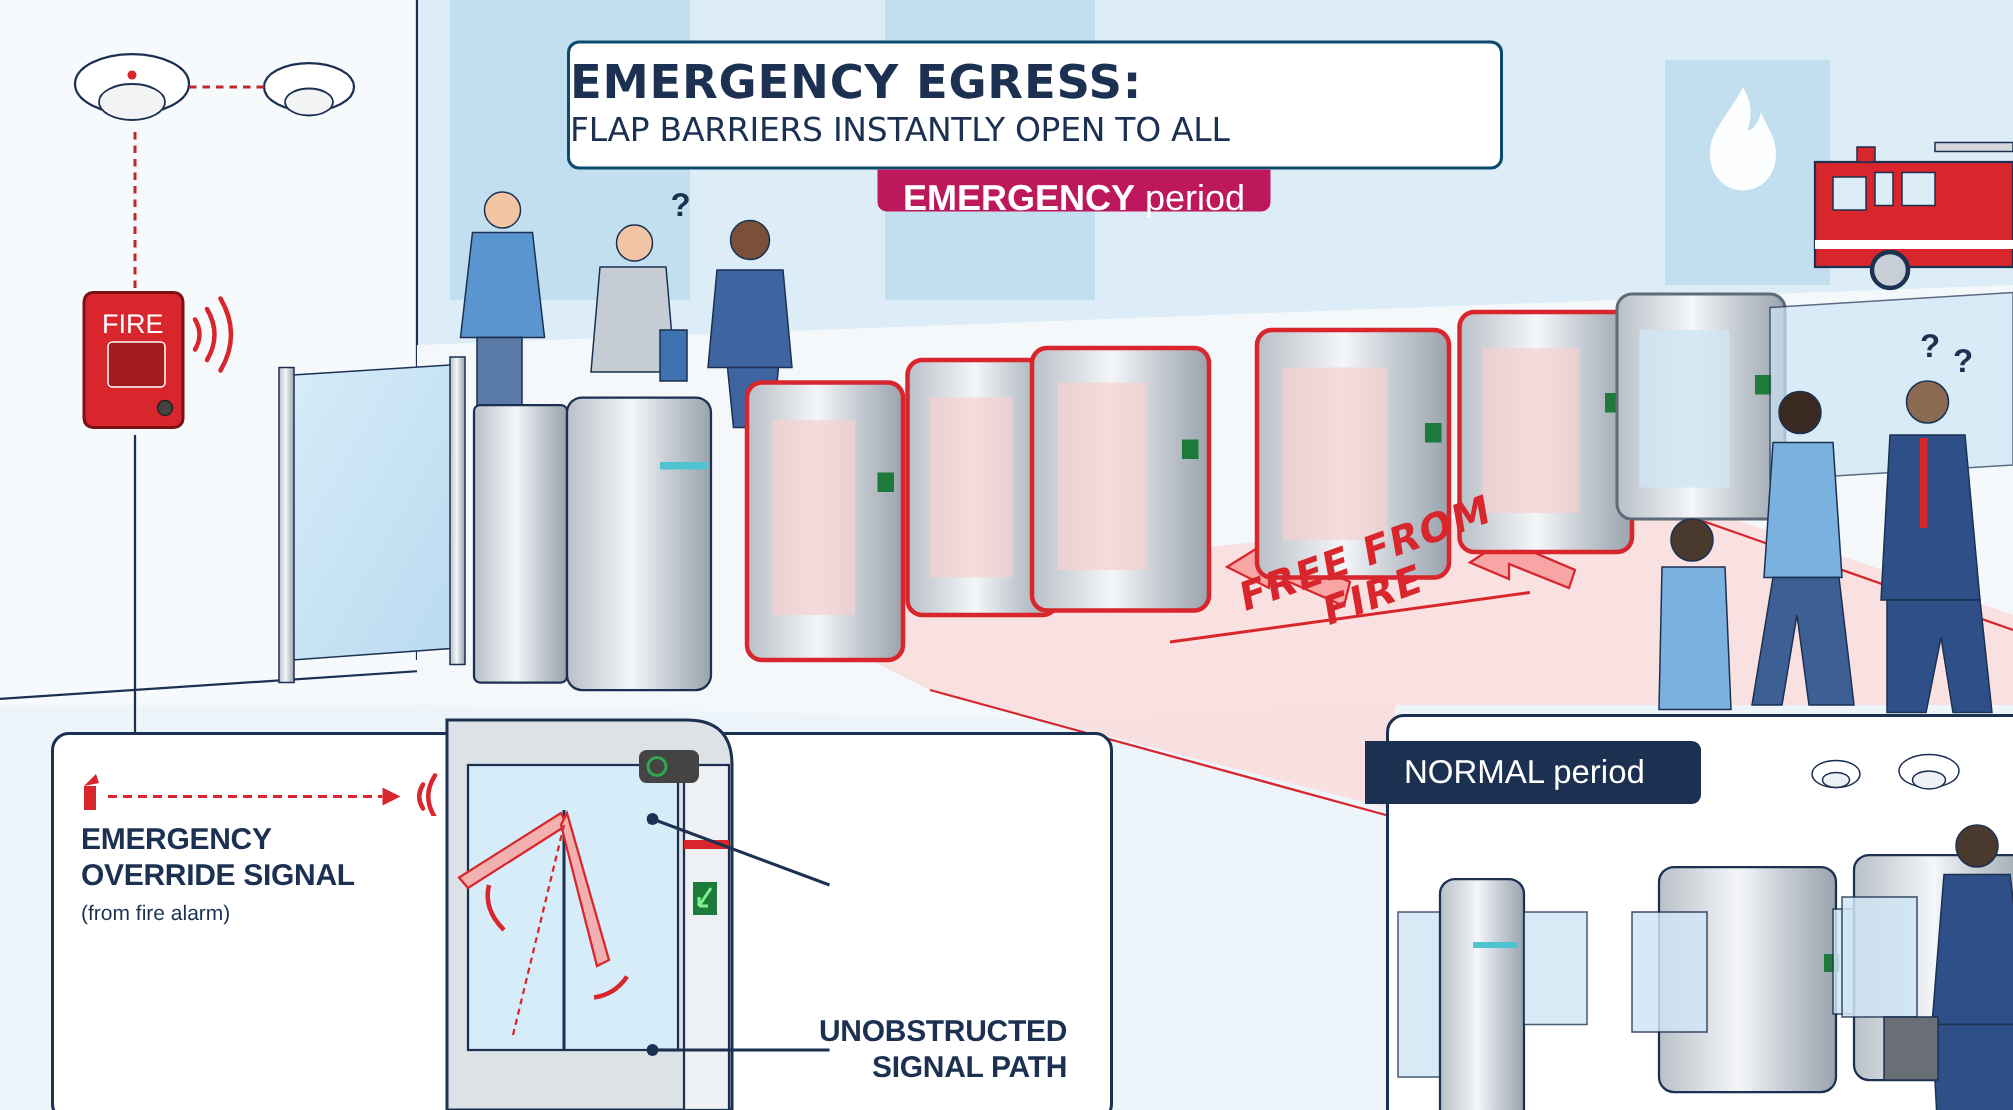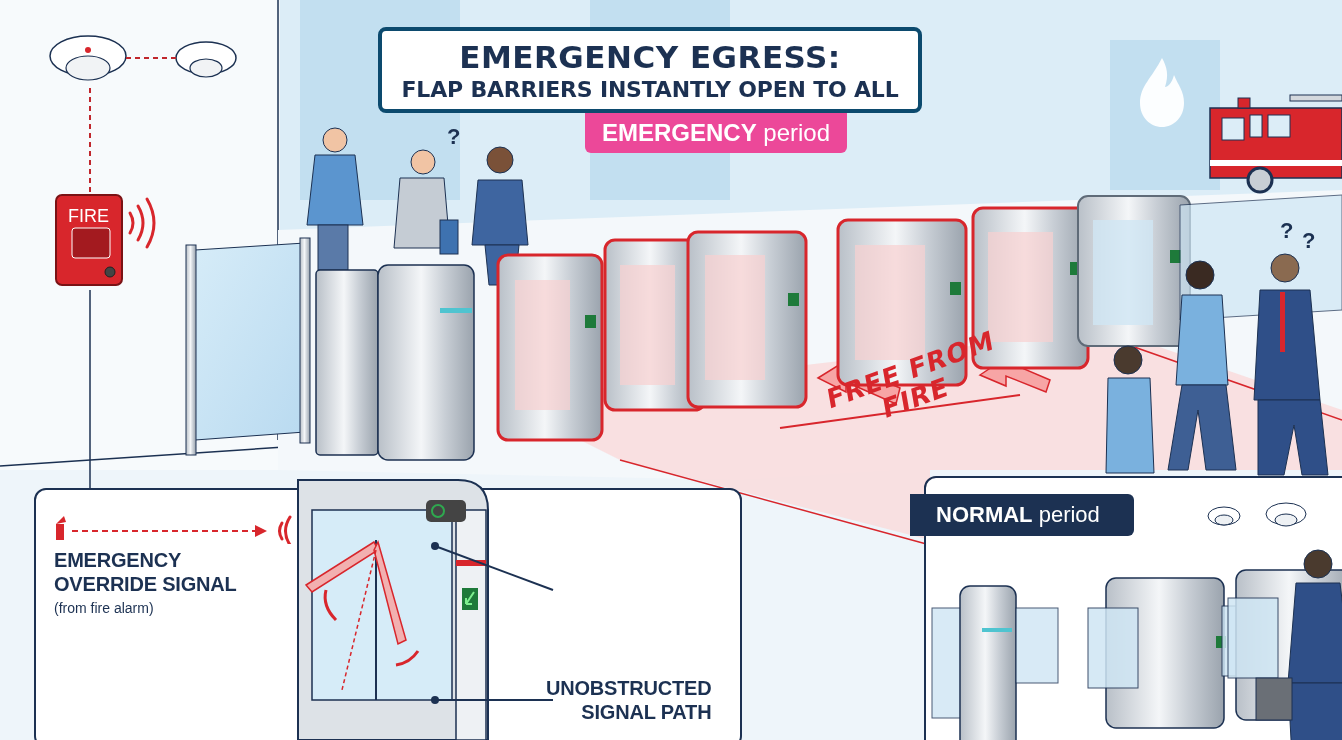--- a/index.html
+++ b/index.html
@@ -7,37 +7,37 @@
     width: 1342px; height: 740px; overflow: hidden; position: relative;
     background: #eef5fa;
     font-family: "Liberation Sans", sans-serif;
   }
   .abs { position: absolute; }
   
   #scene { position: absolute; left: 0; top: 0; width: 1342px; height: 740px; }
 
   
   .title-box {
-    position: absolute; left: 378px; top: 27px; width: 544px; height: 86px;
-    background: #ffffff; border: 4px solid #0c4a6e; border-radius: 8px;
-    box-sizing: border-box; text-align: center;
+    position: absolute; left: 378px; top: 27px; width: 624px; height: 86px;
+    background: #ffffff; border: 2px solid #0c4a6e; border-radius: 8px;
+    box-sizing: border-box; 
   }
   .title-main {
     display: block; margin-top: 8px;
     font-family: "DejaVu Sans", sans-serif; font-weight: bold; font-size: 31px;
     color: #1c3152; letter-spacing: 0.5px;
   }
   .title-sub {
     display: block; margin-top: 2px;
-    font-family: "DejaVu Sans", sans-serif; font-weight: bold; font-size: 22px;
+    font-family: "DejaVu Sans", sans-serif; font-weight: normal; font-size: 22px;
     color: #1c3152; letter-spacing: -0.2px;
   }
   .badge-emergency {
-    position: absolute; left: 585px; top: 113px; width: 262px; height: 40px;
-    background: #ec4899; border-radius: 0 0 6px 6px; color: #fff;
+    position: absolute; left: 585px; top: 113px; width: 262px; height: 28px;
+    background: #be185d; border-radius: 0 0 6px 6px; color: #fff;
     font-size: 24px; line-height: 40px; text-align: center;
   }
   .badge-emergency b { font-weight: bold; }
 
   
   .callout {
     position: absolute; left: 34px; top: 488px; width: 708px; height: 260px;
     background: #ffffff; border: 2px solid #1c3152; border-radius: 12px; box-sizing: border-box;
   }
   .callout-label {
@@ -49,21 +49,21 @@
   
   .normal-panel {
     position: absolute; left: 924px; top: 476px; width: 430px; height: 280px;
     background: #ffffff; border: 2px solid #1c3152; border-radius: 12px; box-sizing: border-box;
   }
   .badge-normal {
     position: absolute; left: 910px; top: 494px; width: 224px; height: 42px;
     background: #1c3152; border-radius: 0 6px 6px 0; color: #fff;
     font-size: 22px; line-height: 42px; padding-left: 26px; box-sizing: border-box;
   }
-  .badge-normal b { font-weight: bold; }
+  .badge-normal b { font-weight: normal; }
 
   .free-text {
     position: absolute; left: 800px; top: 395px; color: #d8262c; font-weight: bold;
     font-size: 26px; line-height: 28px; transform: rotate(-20deg) skewX(-10deg);
     transform-origin: left top; text-align: center; width: 230px;
     font-family: "DejaVu Sans", sans-serif; letter-spacing: 1px;
   }
   .qmark { position: absolute; color: #1c3152; font-size: 22px; font-weight: bold; }
 </style>
 </head>

